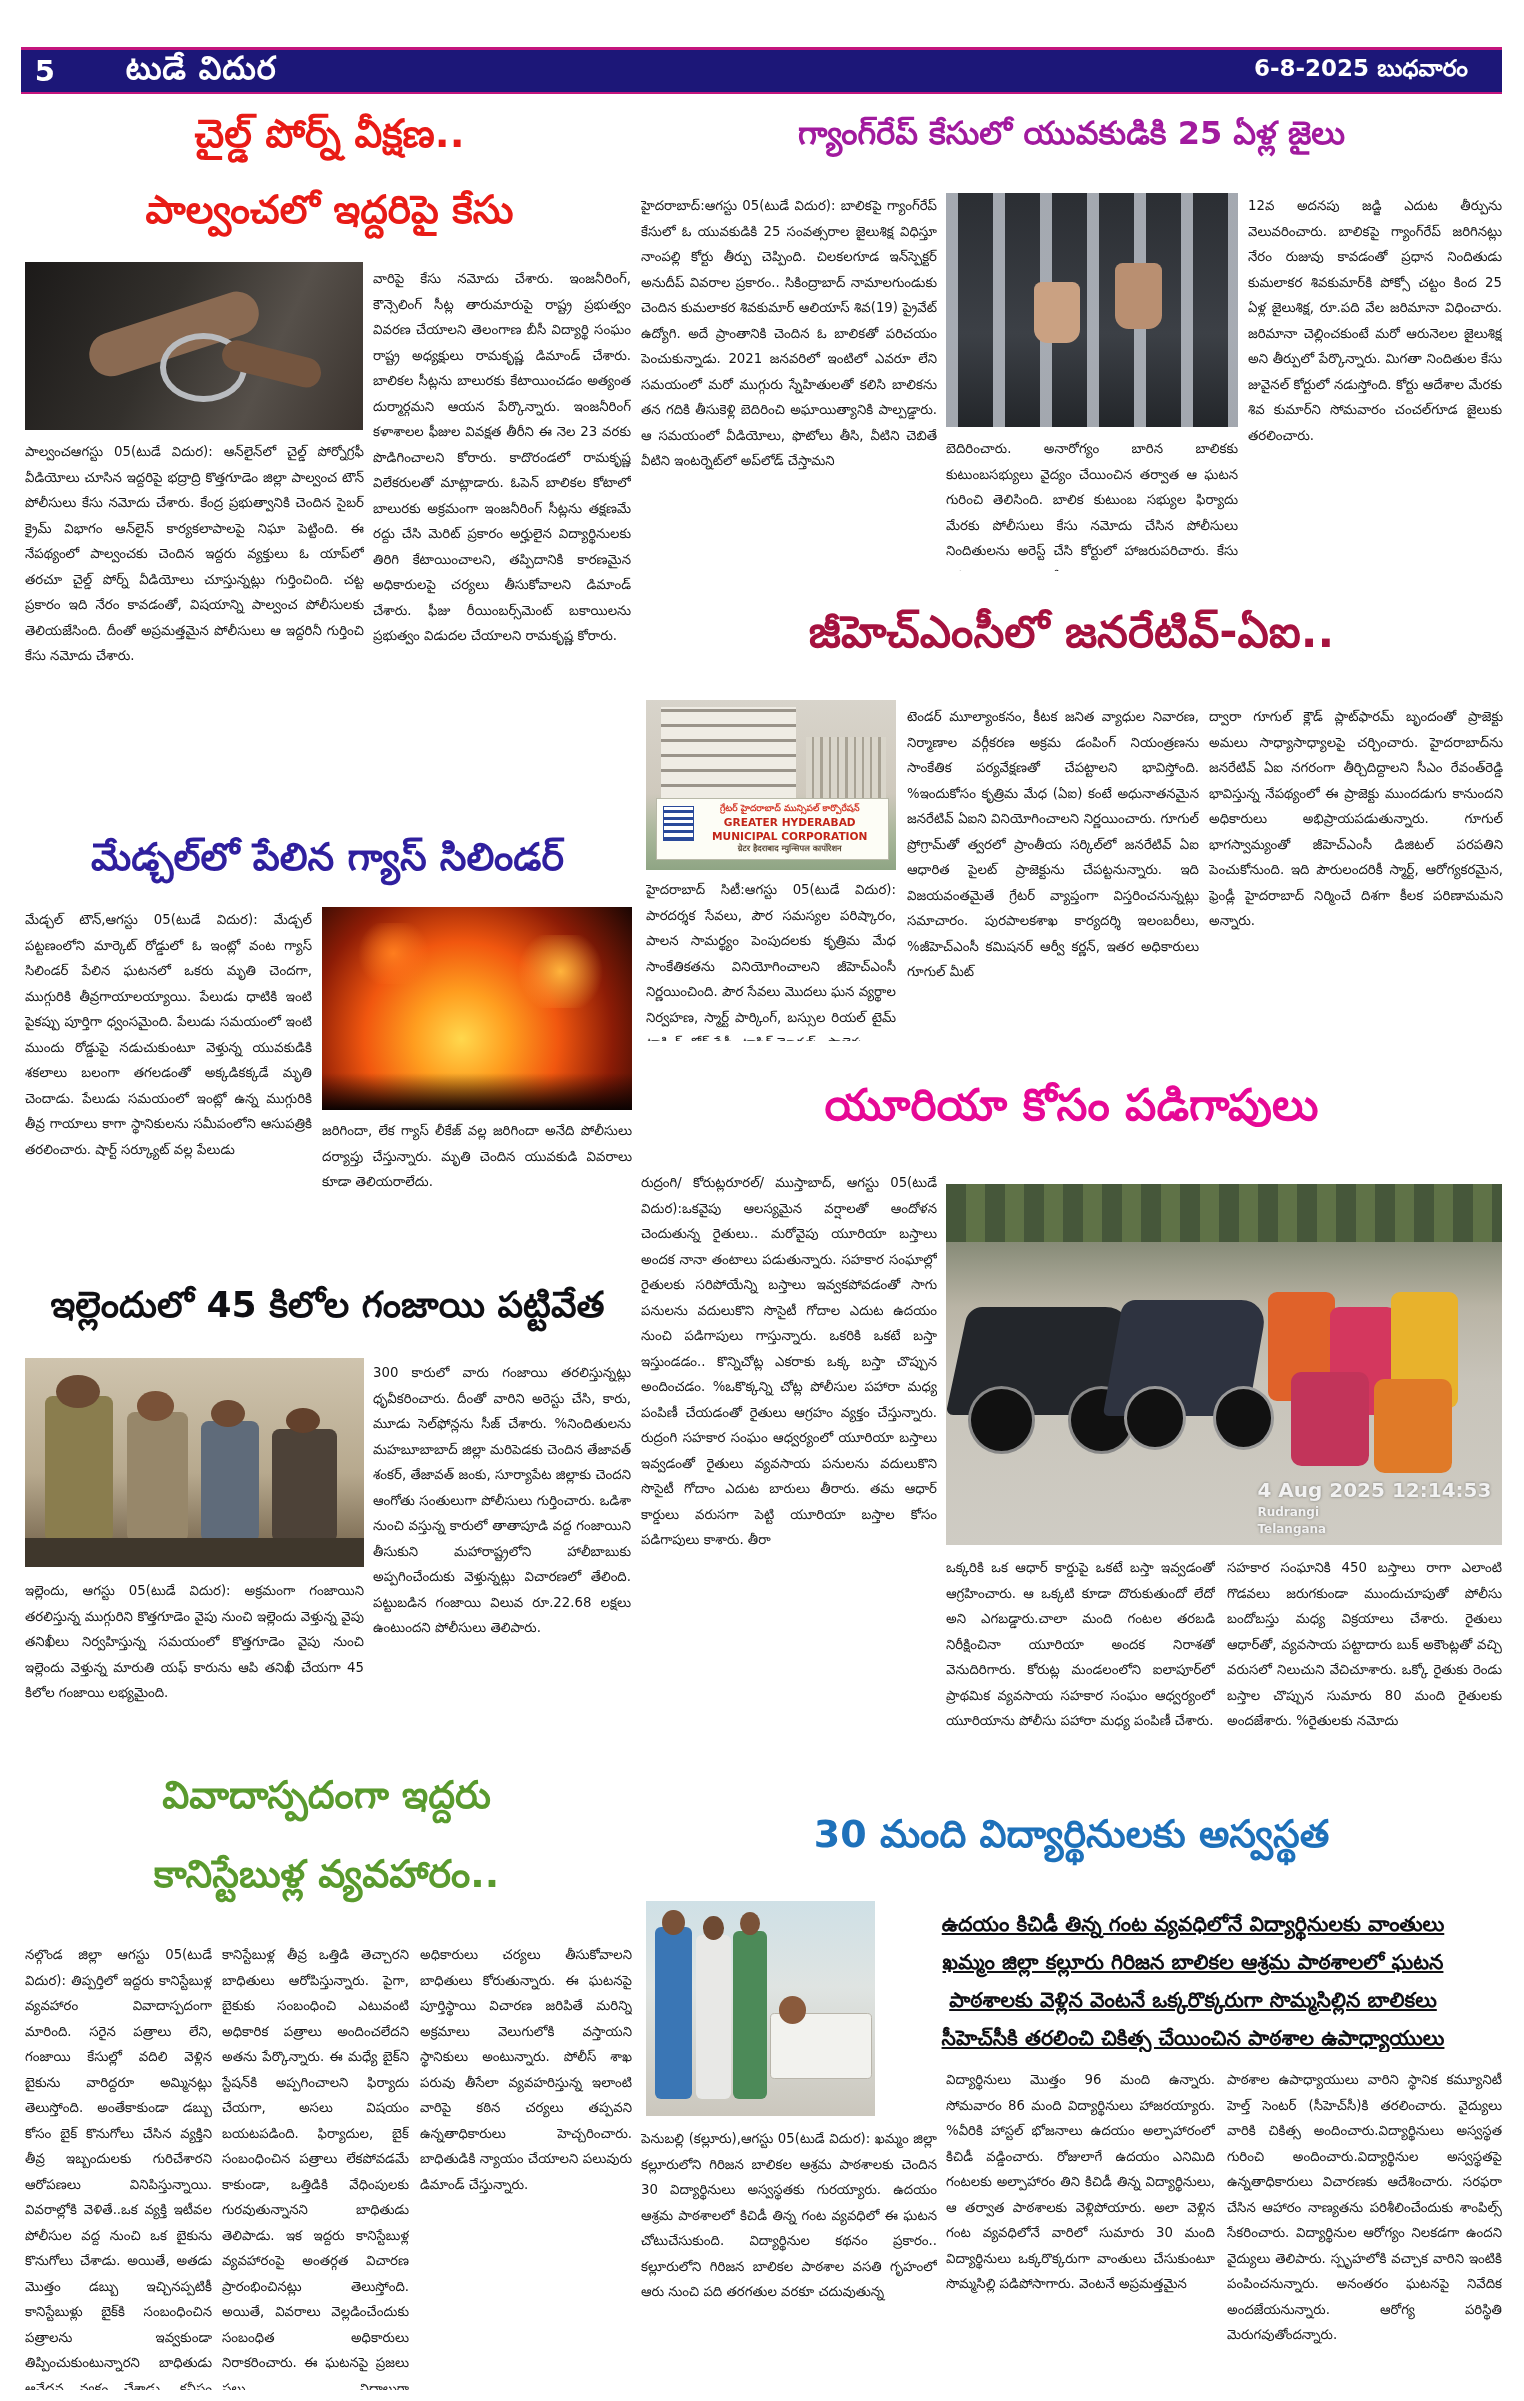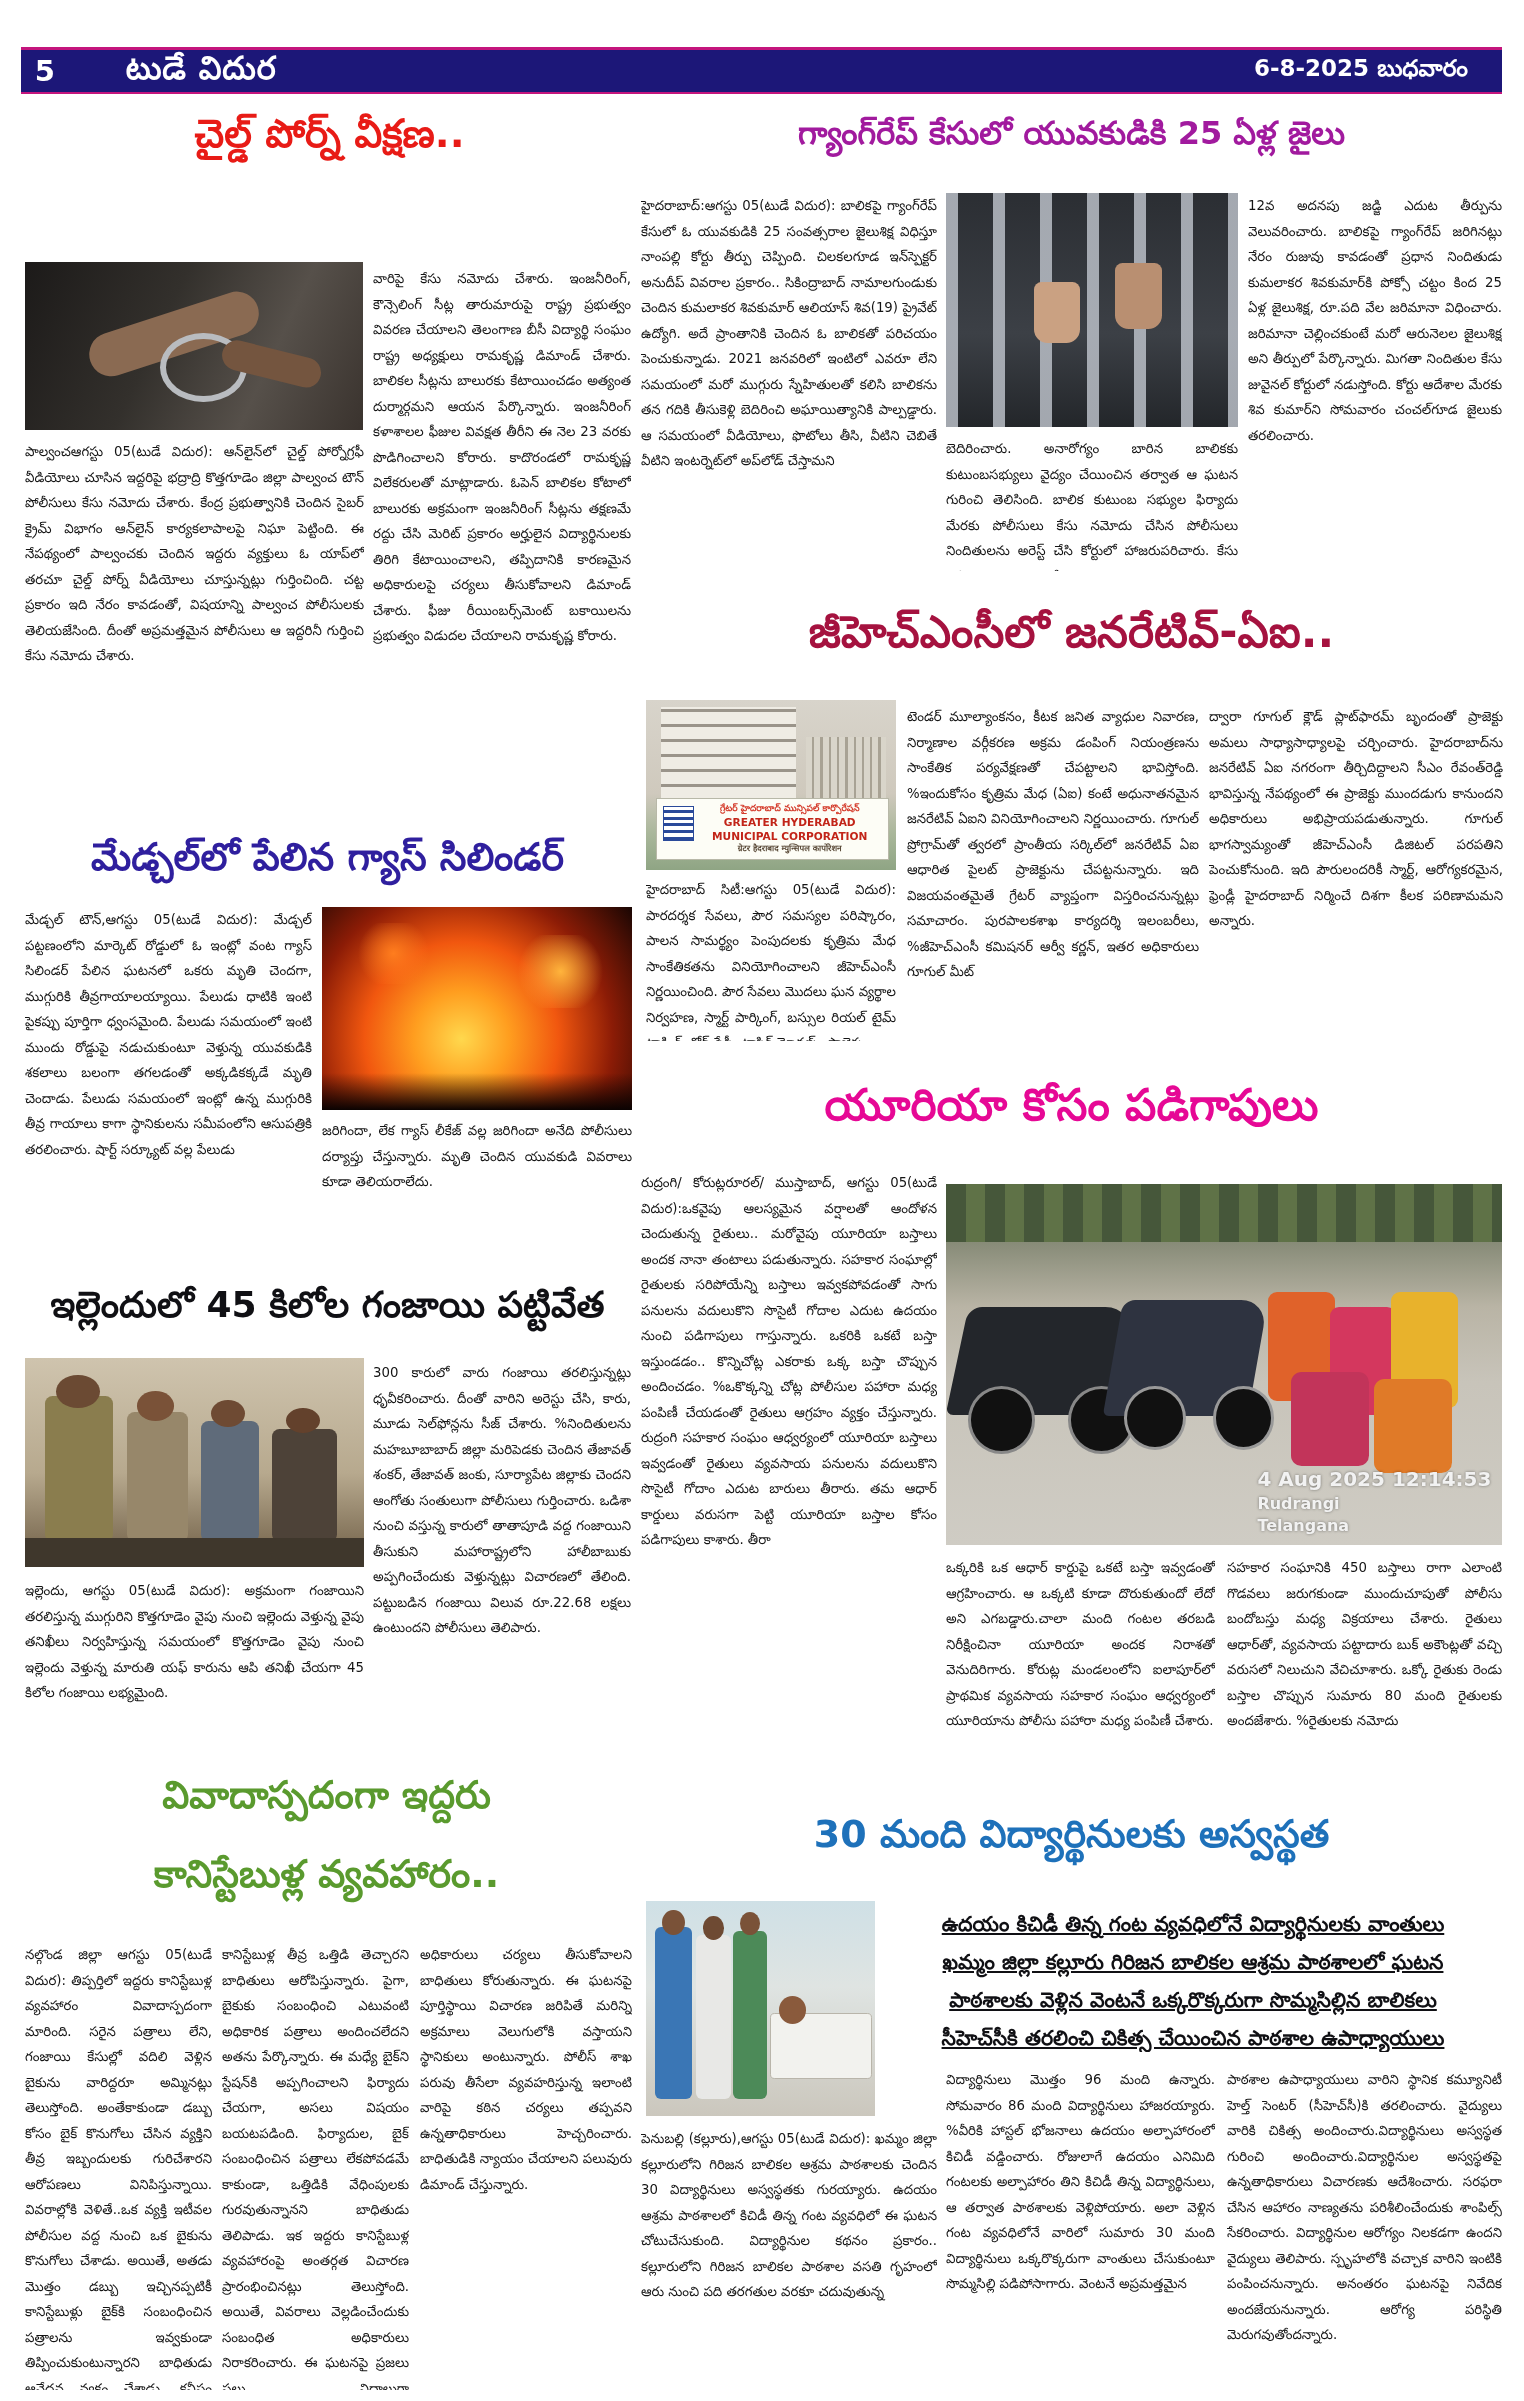--- a/index.html
+++ b/index.html
@@ -34,34 +34,35 @@
   .ghmc-sign{position:absolute;left:4%;right:3%;bottom:6%;background:#fdfdf6;border:0.8px solid #b8b8a8;
     padding:4.6px 6px 4.6px 41px;text-align:center;}
   .ghmc-sign .t1{color:#d43a2a;font-size:9px;font-weight:bold;line-height:1.3;}
   .ghmc-sign .t2{color:#c22418;font-size:10.6px;font-weight:bold;line-height:1.35;}
   .ghmc-sign .t3{color:#5a4a38;font-size:8.3px;font-weight:bold;line-height:1.3;}
   .ghmc-logo{position:absolute;left:6px;top:7.6px;width:29px;height:33px;border:1.5px solid #2a4a9a;
     background:repeating-linear-gradient(0deg,#2a4a9a 0 3px,#ffffff 3px 6.8px);}
   .watermark{position:absolute;right:10.6px;bottom:7.6px;text-align:left;color:#f2f2f2;
     font-weight:bold;text-shadow:0 0 3px rgba(0,0,0,.45);line-height:1.4;}
   .watermark .w1{font-size:20px;}
-  .watermark .w2{font-size:16px;}
+  .watermark .w2{font-size:12px;}
 </style>
 </head>
 <body>
 
 <div class="page">
 
   <div class="abs masthead-bar">
     <span class="pageno">5</span>
     <span class="mast-title">టుడే విదుర</span>
     <span class="mast-date">6-8-2025 బుధవారం</span>
   </div>
 
   <div class="abs headline hl-red" style="left:30px;top:112px;width:599px;font-size:39px;">చైల్డ్ పోర్న్ వీక్షణ..</div>
+  <div class="abs headline hl-red" style="left:30px;top:188px;width:599px;font-size:39px;">పాల్వంచలో ఇద్దరిపై కేసు</div>
 
   <div class="photo" style="left:25px;top:262px;width:338px;height:168px;background:linear-gradient(115deg,#1c1a19 0%,#33302c 40%,#56504a 70%,#3a332e 100%);">
     <div class="ph-layer" style="left:18%;top:30%;width:52%;height:26%;background:#8a6a52;border-radius:30px;transform:rotate(-18deg);"></div>
     <div class="ph-layer" style="left:40%;top:42%;width:22%;height:34%;border:6.8px solid #b9bcc0;border-radius:50%;"></div>
     <div class="ph-layer" style="left:58%;top:52%;width:30%;height:18%;background:#74553f;border-radius:23px;transform:rotate(14deg);"></div>
   </div>
 
   <div class="abs body-text" style="left:373px;top:266px;width:258px;height:552px;">వారిపై కేసు నమోదు చేశారు. ఇంజనీరింగ్, కౌన్సెలింగ్ సీట్ల తారుమారుపై రాష్ట్ర ప్రభుత్వం వివరణ చేయాలని తెలంగాణ బీసీ విద్యార్థి సంఘం రాష్ట్ర అధ్యక్షులు రామకృష్ణ డిమాండ్ చేశారు. బాలికల సీట్లను బాలురకు కేటాయించడం అత్యంత దుర్మార్గమని ఆయన పేర్కొన్నారు. ఇంజనీరింగ్ కళాశాలల ఫీజుల వివక్షత తీరీని ఈ నెల 23 వరకు పొడిగించాలని కోరారు. కాదొరండలో రామకృష్ణ విలేకరులతో మాట్లాడారు. ఓపెన్ బాలికల కోటాలో బాలురకు అక్రమంగా ఇంజనీరింగ్ సీట్లను తక్షణమే రద్దు చేసి మెరిట్ ప్రకారం అర్హులైన విద్యార్థినులకు తిరిగి కేటాయించాలని, తప్పిదానికి కారణమైన అధికారులపై చర్యలు తీసుకోవాలని డిమాండ్ చేశారు. ఫీజు రీయింబర్స్‌మెంట్ బకాయిలను ప్రభుత్వం విడుదల చేయాలని రామకృష్ణ కోరారు.</div>
   <div class="abs body-text" style="left:25px;top:439px;width:339px;height:381px;">పాల్వంచఆగస్టు 05(టుడే విదుర): ఆన్‌లైన్‌లో చైల్డ్ పోర్నోగ్రఫీ వీడియోలు చూసిన ఇద్దరిపై భద్రాద్రి కొత్తగూడెం జిల్లా పాల్వంచ టౌన్ పోలీసులు కేసు నమోదు చేశారు. కేంద్ర ప్రభుత్వానికి చెందిన సైబర్ క్రైమ్ విభాగం ఆన్‌లైన్ కార్యకలాపాలపై నిఘా పెట్టింది. ఈ నేపథ్యంలో పాల్వంచకు చెందిన ఇద్దరు వ్యక్తులు ఓ యాప్‌లో తరచూ చైల్డ్ పోర్న్ వీడియోలు చూస్తున్నట్లు గుర్తించింది. చట్ట ప్రకారం ఇది నేరం కావడంతో, విషయాన్ని పాల్వంచ పోలీసులకు తెలియజేసింది. దీంతో అప్రమత్తమైన పోలీసులు ఆ ఇద్దరినీ గుర్తించి కేసు నమోదు చేశారు.</div>
 

